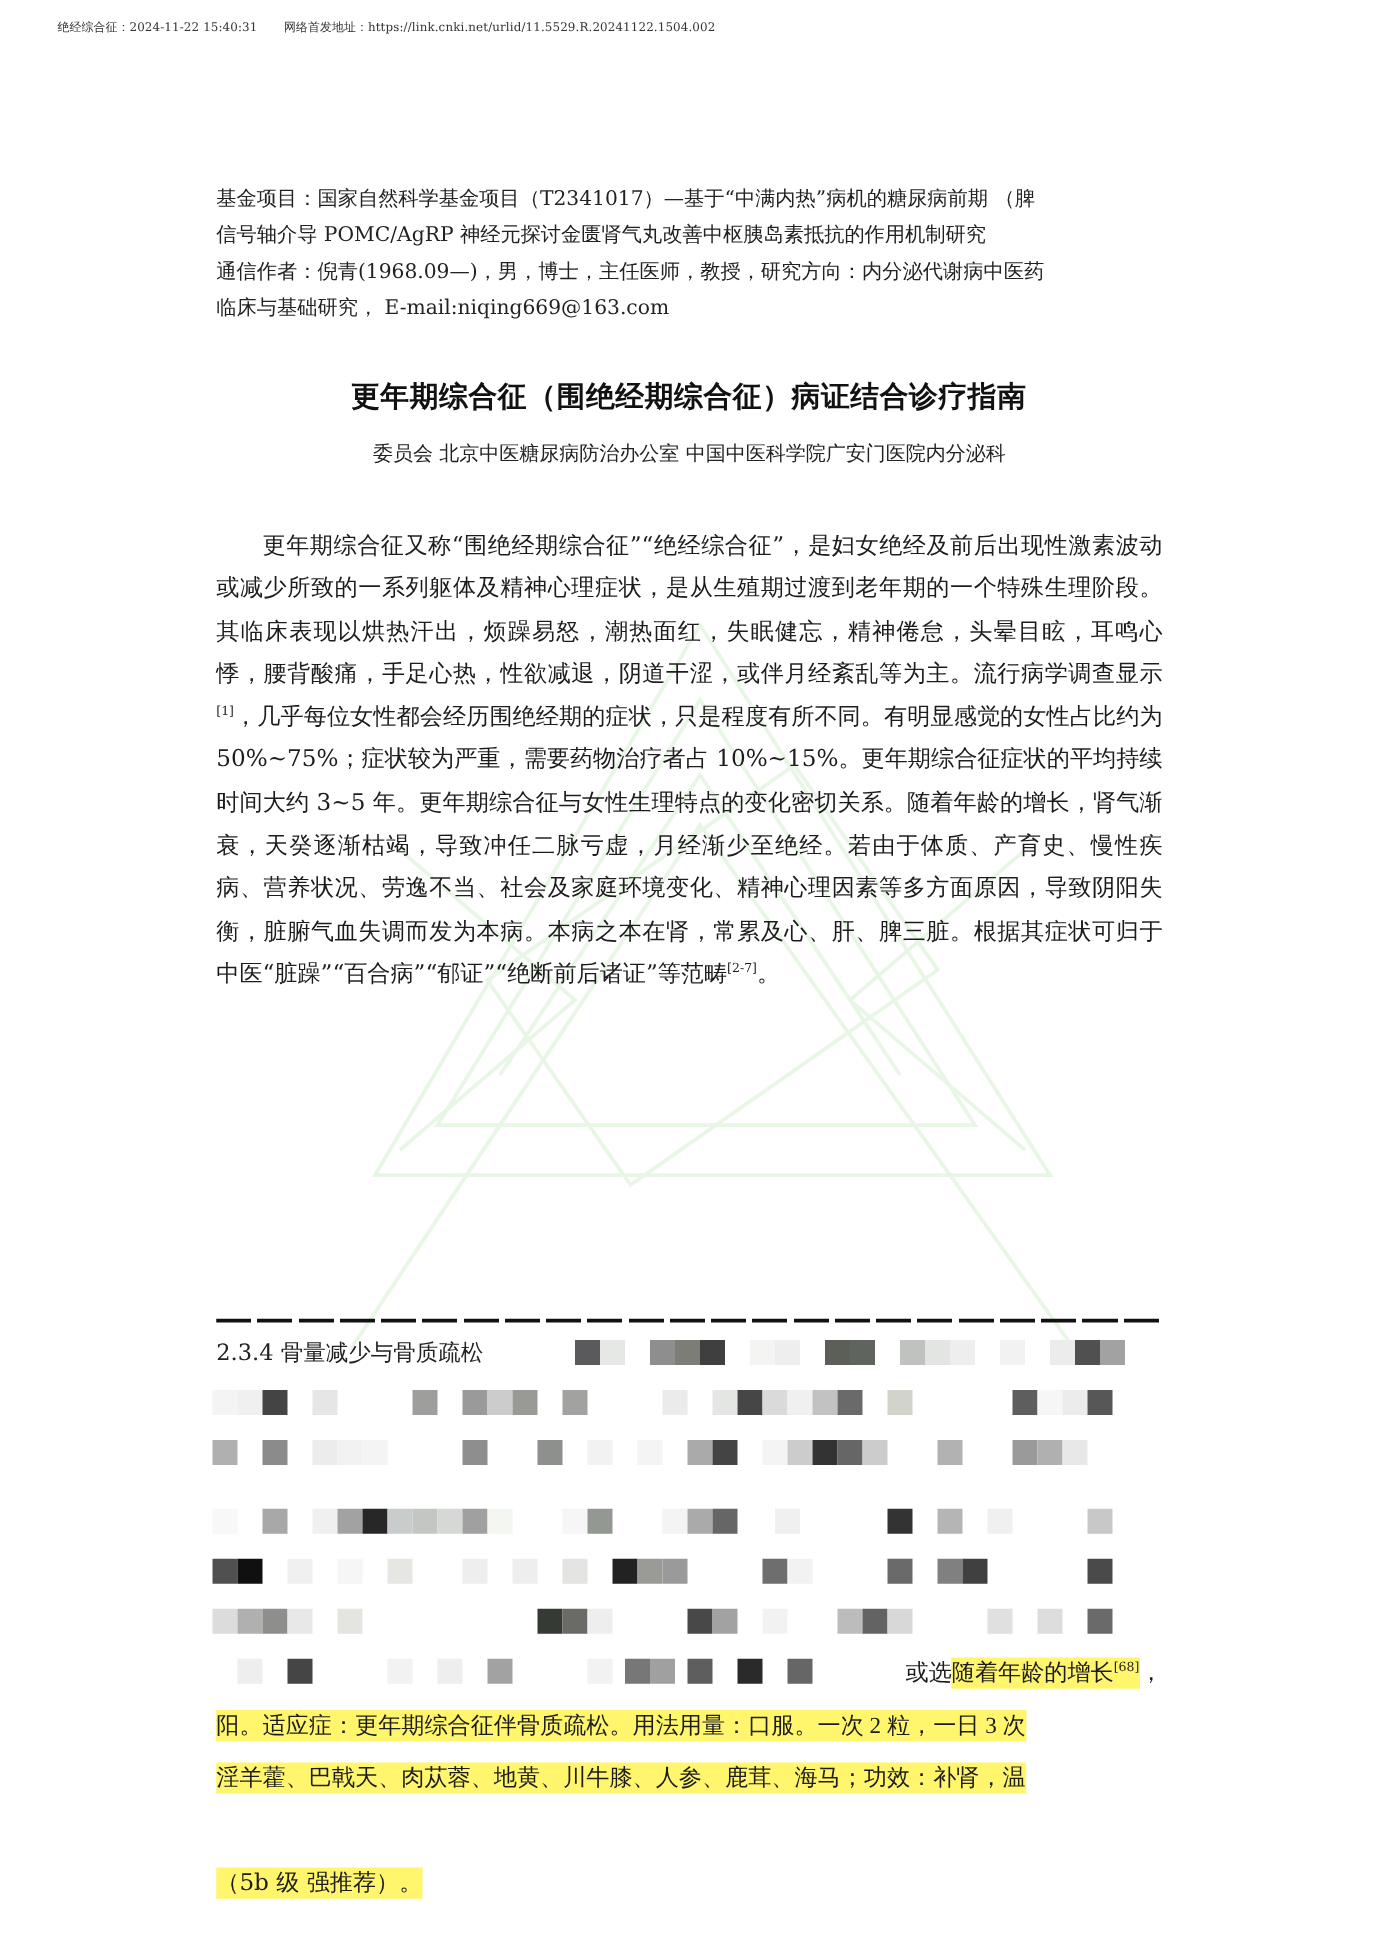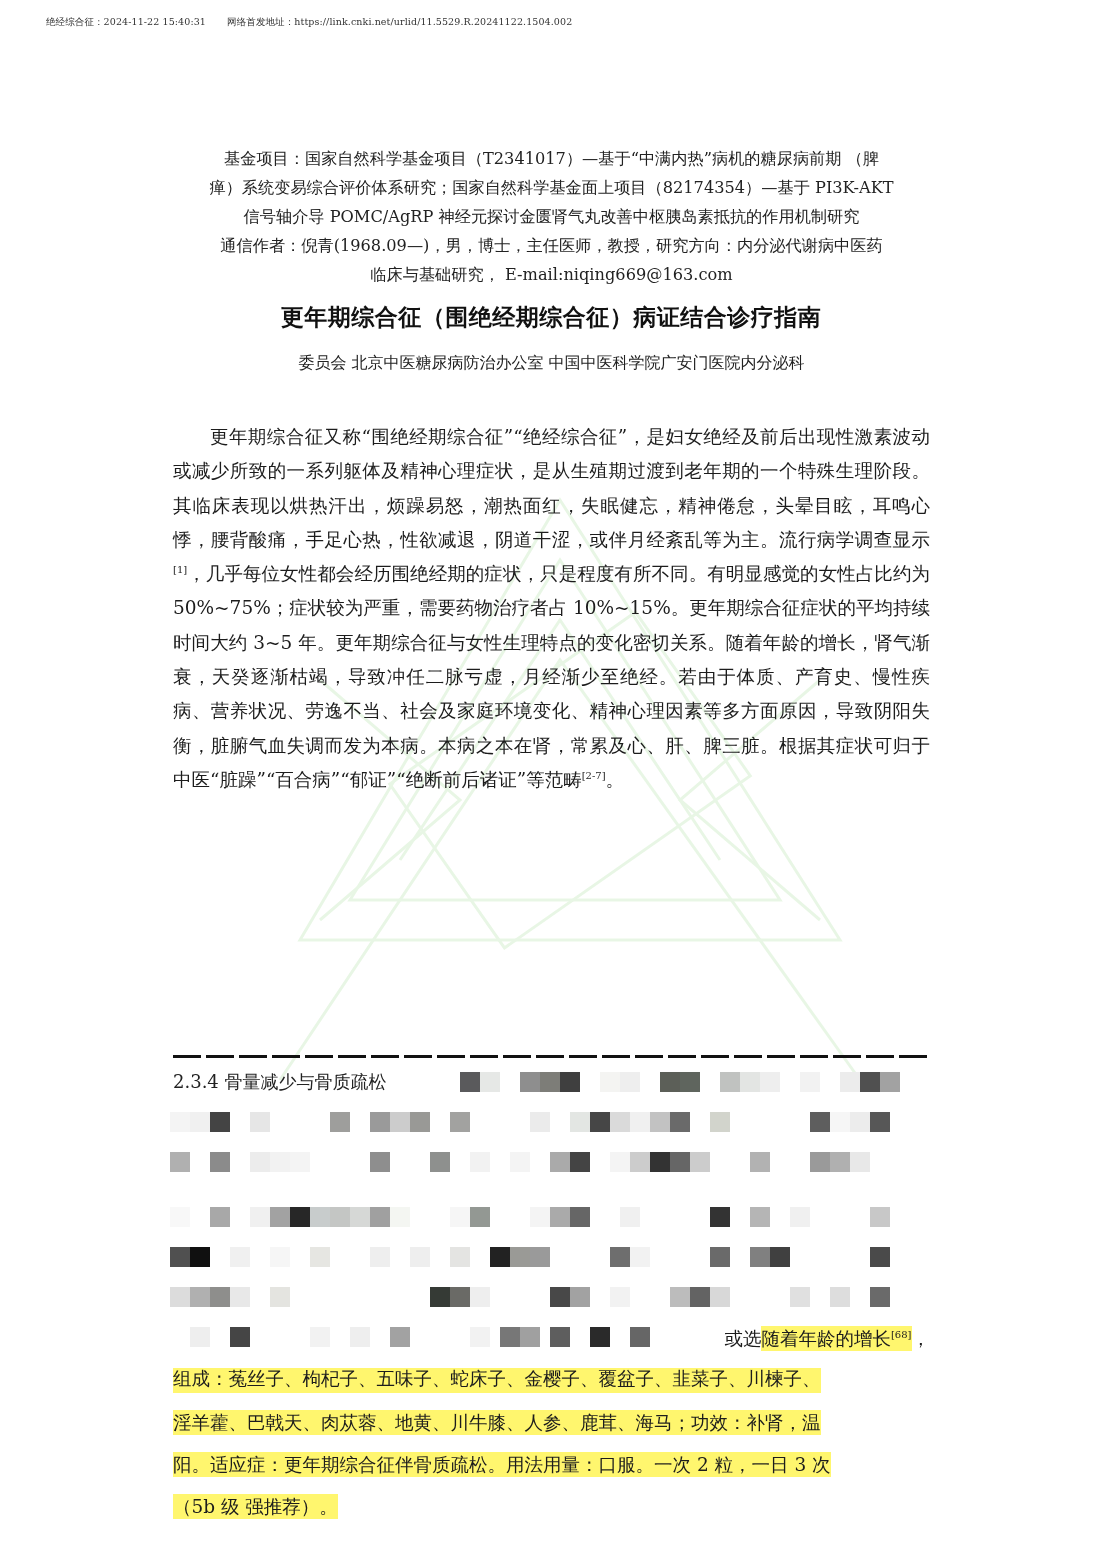--- a/index.html
+++ b/index.html
@@ -38,21 +38,20 @@
   .page {
     position: absolute;
     left: 173px;
     width: 757px;
   }
   .fund {
     top: 144px;
     font-size: 16.2px;
     line-height: 29px;
     color: #222;
-    text-align: center;
   }
   .fund p { margin: 0; }
   .title {
     position: absolute;
     left: 0;
     width: 1102px;
     top: 302px;
     text-align: center;
     font-family: "DejaVu Sans", "Liberation Sans", sans-serif;
     font-weight: bold;
@@ -135,21 +134,20 @@
   </g>
 </svg>
 
 <div class="header-line">
   <span><span style="margin:0">绝经综合征：</span><span style="margin:0">2024-11-22 15:40:31</span></span>
   <span><span style="margin:0">网络首发地址：</span><span style="margin:0">https://link.cnki.net/urlid/11.5529.R.20241122.1504.002</span></span>
 </div>
 
 <div class="page fund">
   <p>基金项目：国家自然科学基金项目（T2341017）—基于“中满内热”病机的糖尿病前期 （脾</p>
-  <p>瘅）系统变易综合评价体系研究；国家自然科学基金面上项目（82174354）—基于 PI3K-AKT</p>
   <p>信号轴介导 POMC/AgRP 神经元探讨金匮肾气丸改善中枢胰岛素抵抗的作用机制研究</p>
   <p>通信作者：倪青(1968.09—)，男，博士，主任医师，教授，研究方向：内分泌代谢病中医药</p>
   <p>临床与基础研究， E-mail:niqing669@163.com</p>
 </div>
 
 <div class="title">更年期综合征（围绝经期综合征）病证结合诊疗指南</div>
 
 <div class="authors">
   <p>委员会 北京中医糖尿病防治办公室 中国中医科学院广安门医院内分泌科</p>
 </div>
@@ -293,18 +291,18 @@
   <div class="rec-line" style="top:1318px; right:0; position:absolute;">
     <span>或选</span><span class="hl"><span>随着年龄的增长</span><sup>[68]</sup></span><span>，</span>
   </div>
 </div>
 <div class="rec-text" style="top:1360px;font-family:Liberation Mono, monospace;">
   <span class="hl">组成：菟丝子、枸杞子、五味子、蛇床子、金樱子、覆盆子、韭菜子、川楝子、</span>
 </div>
 <div class="rec-text" style="top:1402px;">
   <span class="hl">淫羊藿、巴戟天、肉苁蓉、地黄、川牛膝、人参、鹿茸、海马；功效：补肾，温</span>
 </div>
-<div class="rec-text" style="top:1444px;">
+<div class="rec-text" style="top:1360px;font-family:Liberation Serif, serif;">
   <span class="hl">阳。适应症：更年期综合征伴骨质疏松。用法用量：口服。一次 2 粒，一日 3 次</span>
 </div>
 <div class="rec-text" style="top:1486px;">
   <span class="hl">（5b 级 强推荐）。</span>
 </div>
 
 </body></html>

